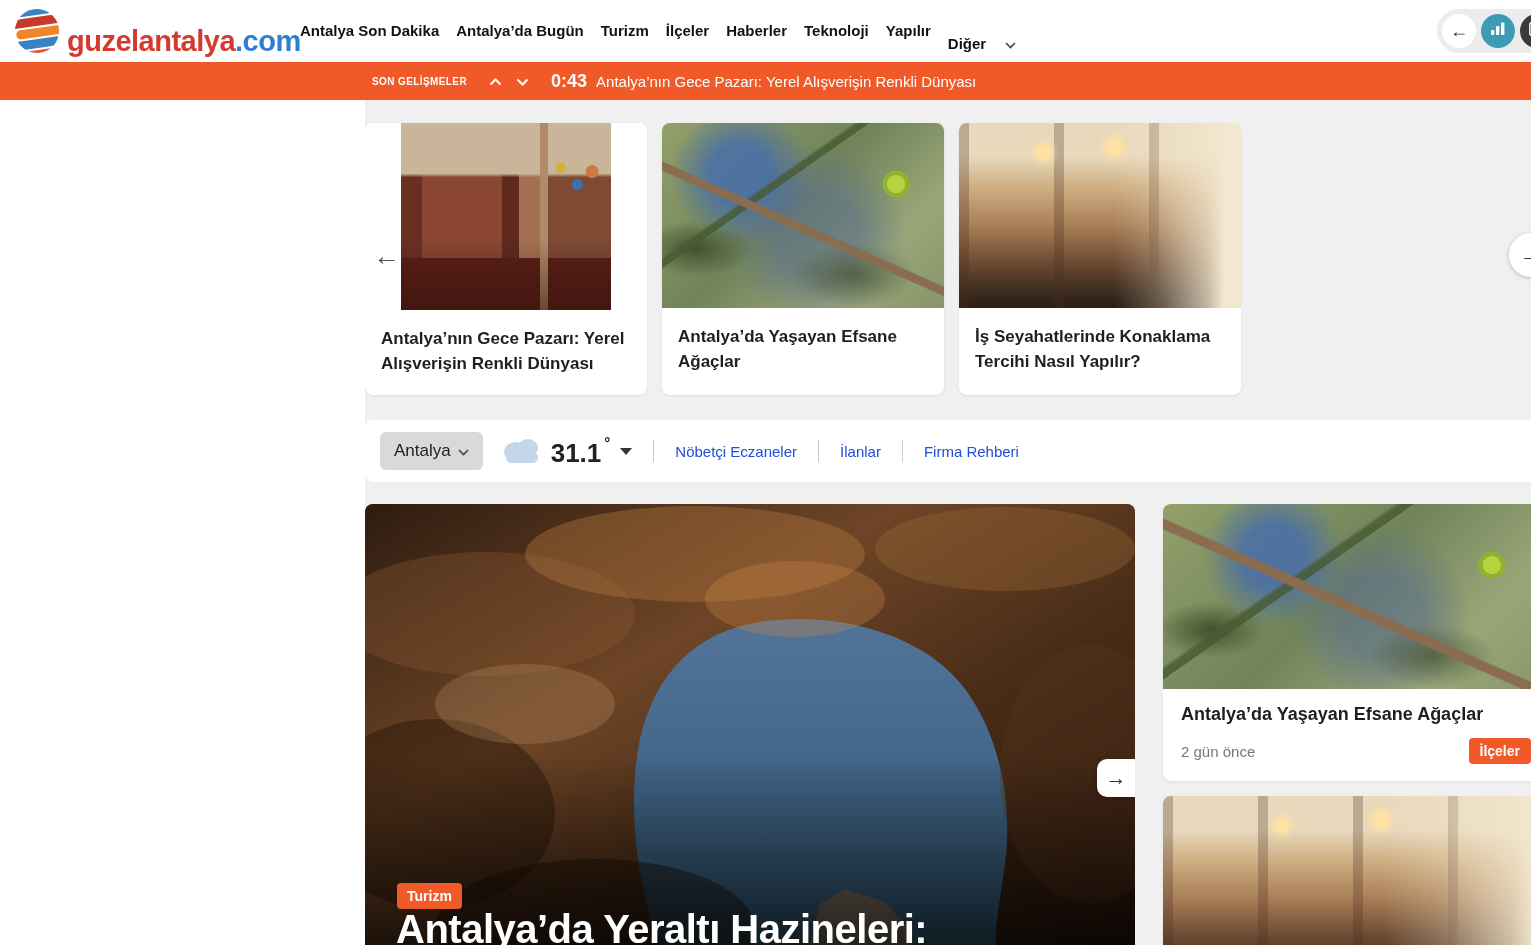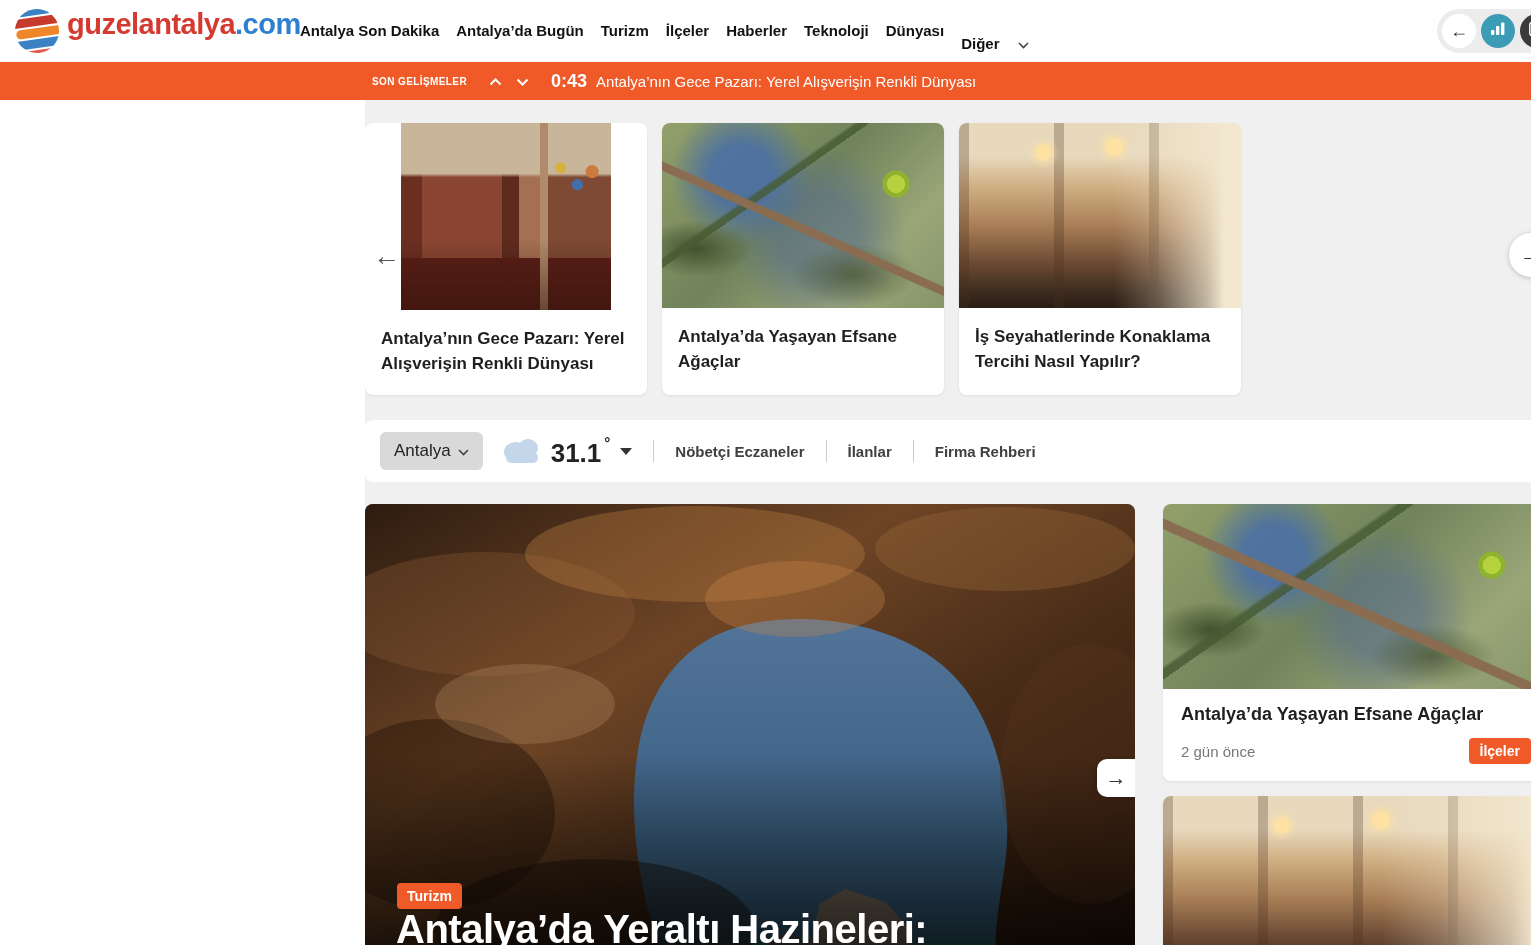--- a/index.html
+++ b/index.html
@@ -2,21 +2,21 @@
 <html><head>
 <meta charset="utf-8">
 <style>
   * { margin:0; padding:0; box-sizing:border-box; }
   html,body { width:1531px; height:945px; overflow:hidden; background:#fff;
     font-family:"Liberation Sans","DejaVu Sans",sans-serif; }
   .page { position:relative; width:1531px; height:945px; overflow:hidden; }
 
   
   .header { position:absolute; top:0; left:0; width:100%; height:62px; background:#fff; z-index:30; }
-  .logo { position:absolute; left:14px; top:8px; display:flex; align-items:flex-start; gap:7px; cursor:pointer; }
+  .logo { position:absolute; left:14px; top:8px; display:flex; align-items:flex-end; gap:7px; cursor:pointer; }
   .logo-text { font-size:29px; font-weight:bold; letter-spacing:-0.5px; }
   .logo-main { color:#d43a2f; }
   .logo-tld { color:#2e7fd0; }
   .nav { position:absolute; left:300px; top:0; height:60px; display:flex; align-items:center; gap:17px; }
   .nav-item { font-size:15px; font-weight:700; color:#121212; cursor:pointer; white-space:nowrap; }
   .nav-more { display:flex; align-items:center; gap:19px;margin-top:27px; }
   .hdr-actions { position:absolute; left:1437px; top:9px; height:44px; border-radius:22px;
     background:#ececec; display:flex; align-items:center; gap:5px; padding:5px; }
   .hdr-circle { width:34px; height:34px; border-radius:50%; display:flex; align-items:center;
     justify-content:center; cursor:pointer; flex:none; }
@@ -54,21 +54,21 @@
     display:flex; align-items:center; padding-left:15px; }
   .city-btn { background:#d9d9d9; border:none; border-radius:6px; padding:9px 14px; font-size:17px;
     color:#222; display:flex; align-items:center; gap:7px; cursor:pointer;
     font-family:"Liberation Sans",sans-serif; }
   .cloud { margin-left:16px; }
   .temp { margin-left:6px; font-size:26px; font-weight:bold; color:#222; }
   .deg { font-size:15px; font-weight:bold; color:#222; vertical-align:14px; margin-left:3px; }
   .temp-dd { margin-left:10px; width:0; height:0; border-left:6px solid transparent;
     border-right:6px solid transparent; border-top:7px solid #333; cursor:pointer; }
   .w-div { width:1px; height:22px; background:#ccc; margin:0 21px; }
-  .w-link { font-size:15px; font-weight:700; color:#404040; cursor:pointer; white-space:nowrap; }
+  .w-link { font-size:15px; font-weight:400; color:#1d4ed8; cursor:pointer; white-space:nowrap; }
 
   
   .main-row { display:flex; margin-top:22px; gap:28px; }
   .hero { position:relative; width:770px; height:458px; flex:none; border-radius:8px 8px 0 0;
     overflow:hidden; cursor:pointer; }
   .hero-svg { position:absolute; inset:0; width:100%; height:100%; }
   .hero-badge { position:absolute; left:32px; top:379px; background:#f05a28; color:#fff;
     font-size:14px; font-weight:bold; padding:5px 10px; border-radius:4px; cursor:pointer; }
   .hero-title { position:absolute; left:31px; top:403px; color:#fff; font-size:40px; font-weight:800;
     letter-spacing:-0.5px; white-space:nowrap; }
@@ -148,21 +148,21 @@
       <span class="logo-text"><span class="logo-main">guzelantalya</span><span class="logo-tld">.com</span></span>
     </div>
 
     <div class="nav">
       <span class="nav-item">Antalya Son Dakika</span>
       <span class="nav-item">Antalya’da Bugün</span>
       <span class="nav-item">Turizm</span>
       <span class="nav-item">İlçeler</span>
       <span class="nav-item">Haberler</span>
       <span class="nav-item">Teknoloji</span>
-      <span class="nav-item">Dünyası</span>
+      <span class="nav-item">Yapılır</span>
       <span class="nav-item nav-more">
         <span>Diğer</span>
         <span>
           <svg width="11" height="7" viewBox="0 0 11 7">
               <polyline points="1,1 5.5,5.5 10,1" fill="none" stroke="#444" stroke-width="1.6"></polyline>
             </svg>
         </span>
       </span>
     </div>
 

